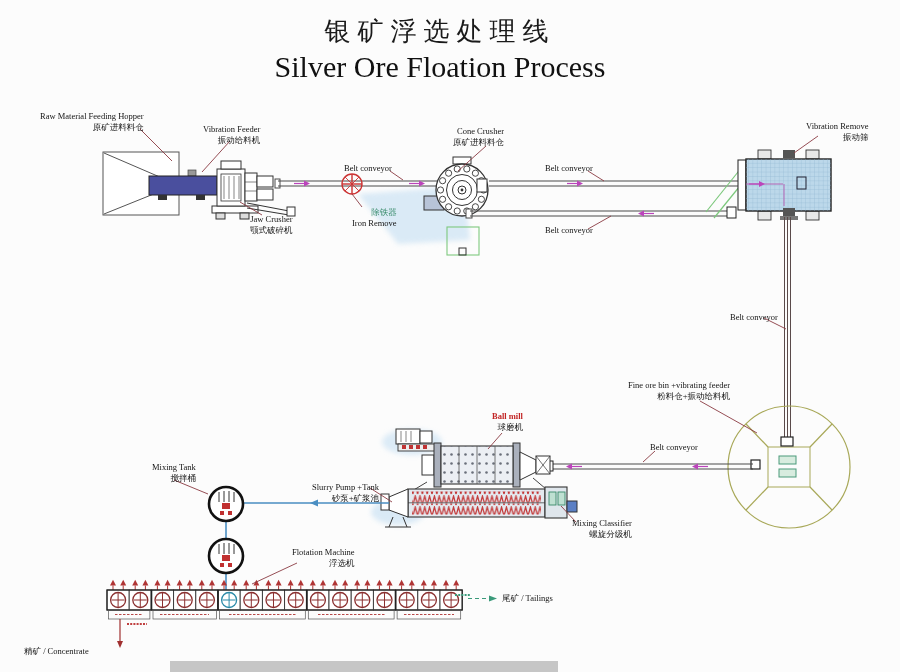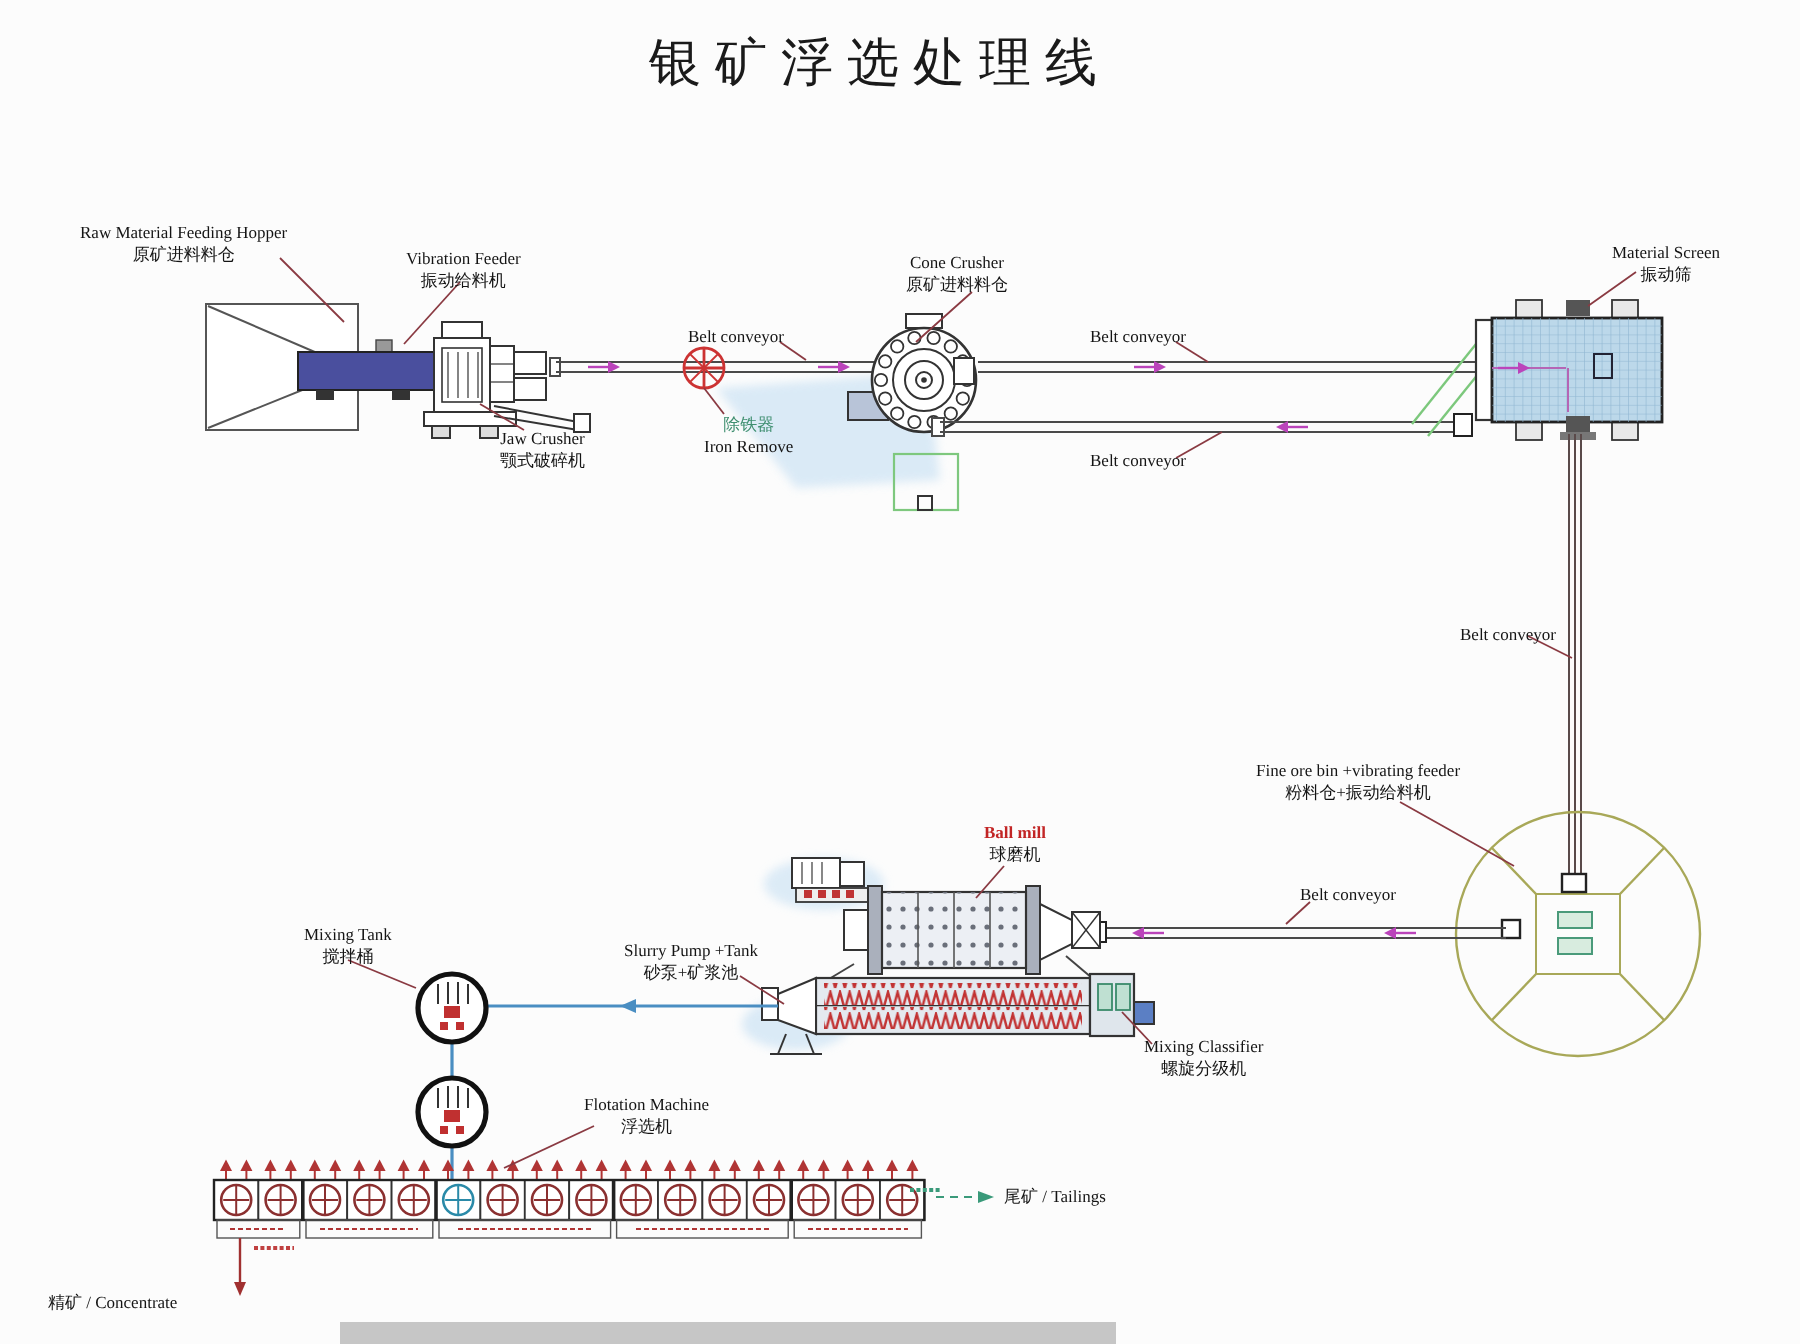--- a/index.html
+++ b/index.html
@@ -1,20 +1,20 @@
 <!DOCTYPE html>
 <html><head>
 <meta charset="utf-8">
 <style>
   html,body{margin:0;padding:0;background:#ffffff;}
   #stage{position:relative;width:900px;height:672px;background:#fcfcfc;overflow:hidden;
          font-family:"Liberation Serif",serif;}
   #scene{position:absolute;left:0;top:0;}
   .lbl{position:absolute;font:8.5px/1.25 "Liberation Serif",serif;color:#141414;
-       text-align:center;white-space:nowrap;z-index:5;}
+       text-align:right;white-space:nowrap;z-index:5;}
   .lbl span{display:block;}
   .lbl .red{color:#c22525;font-weight:bold;}
   .lbl .teal{color:#3f8f70;}
   .single{text-align:center;}
   .title-cn{position:absolute;left:220px;top:14px;width:440px;text-align:center;
             font:26px "DejaVu Serif","Liberation Serif",serif;letter-spacing:7px;color:#1a1a1a;z-index:5;}
   .title-en{position:absolute;left:220px;top:50px;width:440px;text-align:center;
             font:30px "Liberation Serif",serif;color:#111;z-index:5;}
 </style>
 </head>
@@ -339,20 +339,21 @@
   <line x1="643" y1="213.5" x2="654" y2="213.5"></line>
         <polygon points="638,213.5 644,210.5 644,216.5" stroke="none"></polygon>
   <line x1="571" y1="466.5" x2="582" y2="466.5"></line>
         <polygon points="566,466.5 572,463.5 572,469.5" stroke="none"></polygon>
   <line x1="697" y1="466.5" x2="708" y2="466.5"></line>
         <polygon points="692,466.5 698,463.5 698,469.5" stroke="none"></polygon>
 </g>
 </svg>
 
 <div class="title-cn">银矿浮选处理线</div>
+<div class="title-en">Silver Ore Floation Process</div>
 
 <div class="lbl" style="left:40px;top:111px">
   <span>Raw Material Feeding Hopper</span>
   <span>原矿进料料仓</span>
 </div>
 <div class="lbl" style="left:203px;top:124px">
   <span>Vibration Feeder</span>
   <span>振动给料机</span>
 </div>
 <div class="lbl" style="left:250px;top:214px">
@@ -370,42 +371,42 @@
   <span>Cone Crusher</span>
   <span>原矿进料料仓</span>
 </div>
 <div class="lbl" style="left:545px;top:163px">
   <span>Belt conveyor</span>
 </div>
 <div class="lbl" style="left:545px;top:225px">
   <span>Belt conveyor</span>
 </div>
 <div class="lbl" style="left:806px;top:121px">
-  <span>Material Screen</span>
+  <span>Vibration Remove</span>
   <span>振动筛</span>
 </div>
 <div class="lbl" style="left:730px;top:312px">
   <span>Belt conveyor</span>
 </div>
 <div class="lbl" style="left:628px;top:380px">
   <span>Fine ore bin +vibrating feeder</span>
   <span>粉料仓+振动给料机</span>
 </div>
 <div class="lbl" style="left:650px;top:442px">
   <span>Belt conveyor</span>
 </div>
 <div class="lbl" style="left:492px;top:411px">
   <span class="red">Ball mill</span>
   <span>球磨机</span>
 </div>
 <div class="lbl" style="left:572px;top:518px">
   <span>Mixing Classifier</span>
   <span>螺旋分级机</span>
 </div>
-<div class="lbl" style="left:312px;top:470px">
+<div class="lbl" style="left:312px;top:482px">
   <span>Slurry Pump +Tank</span>
   <span>砂泵+矿浆池</span>
 </div>
 <div class="lbl" style="left:152px;top:462px">
   <span>Mixing Tank</span>
   <span>搅拌桶</span>
 </div>
 <div class="lbl" style="left:292px;top:547px">
   <span>Flotation Machine</span>
   <span>浮选机</span>

